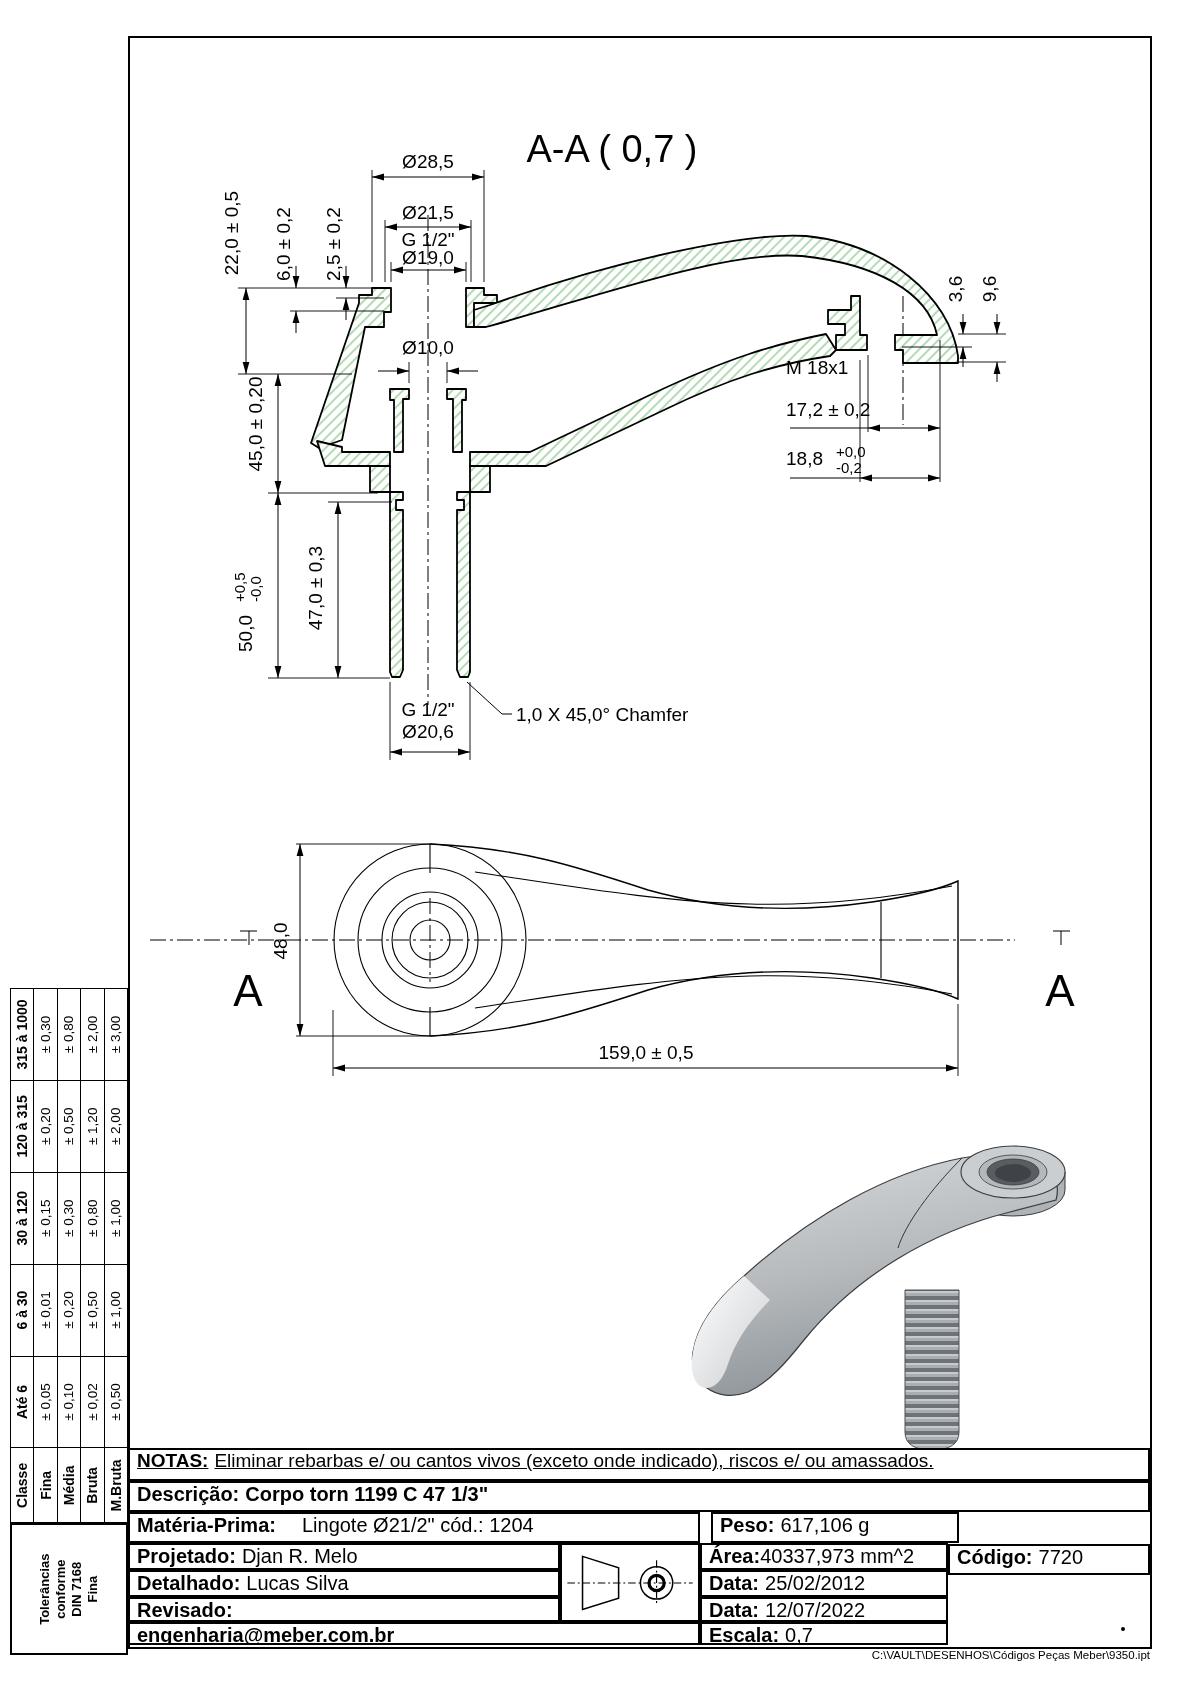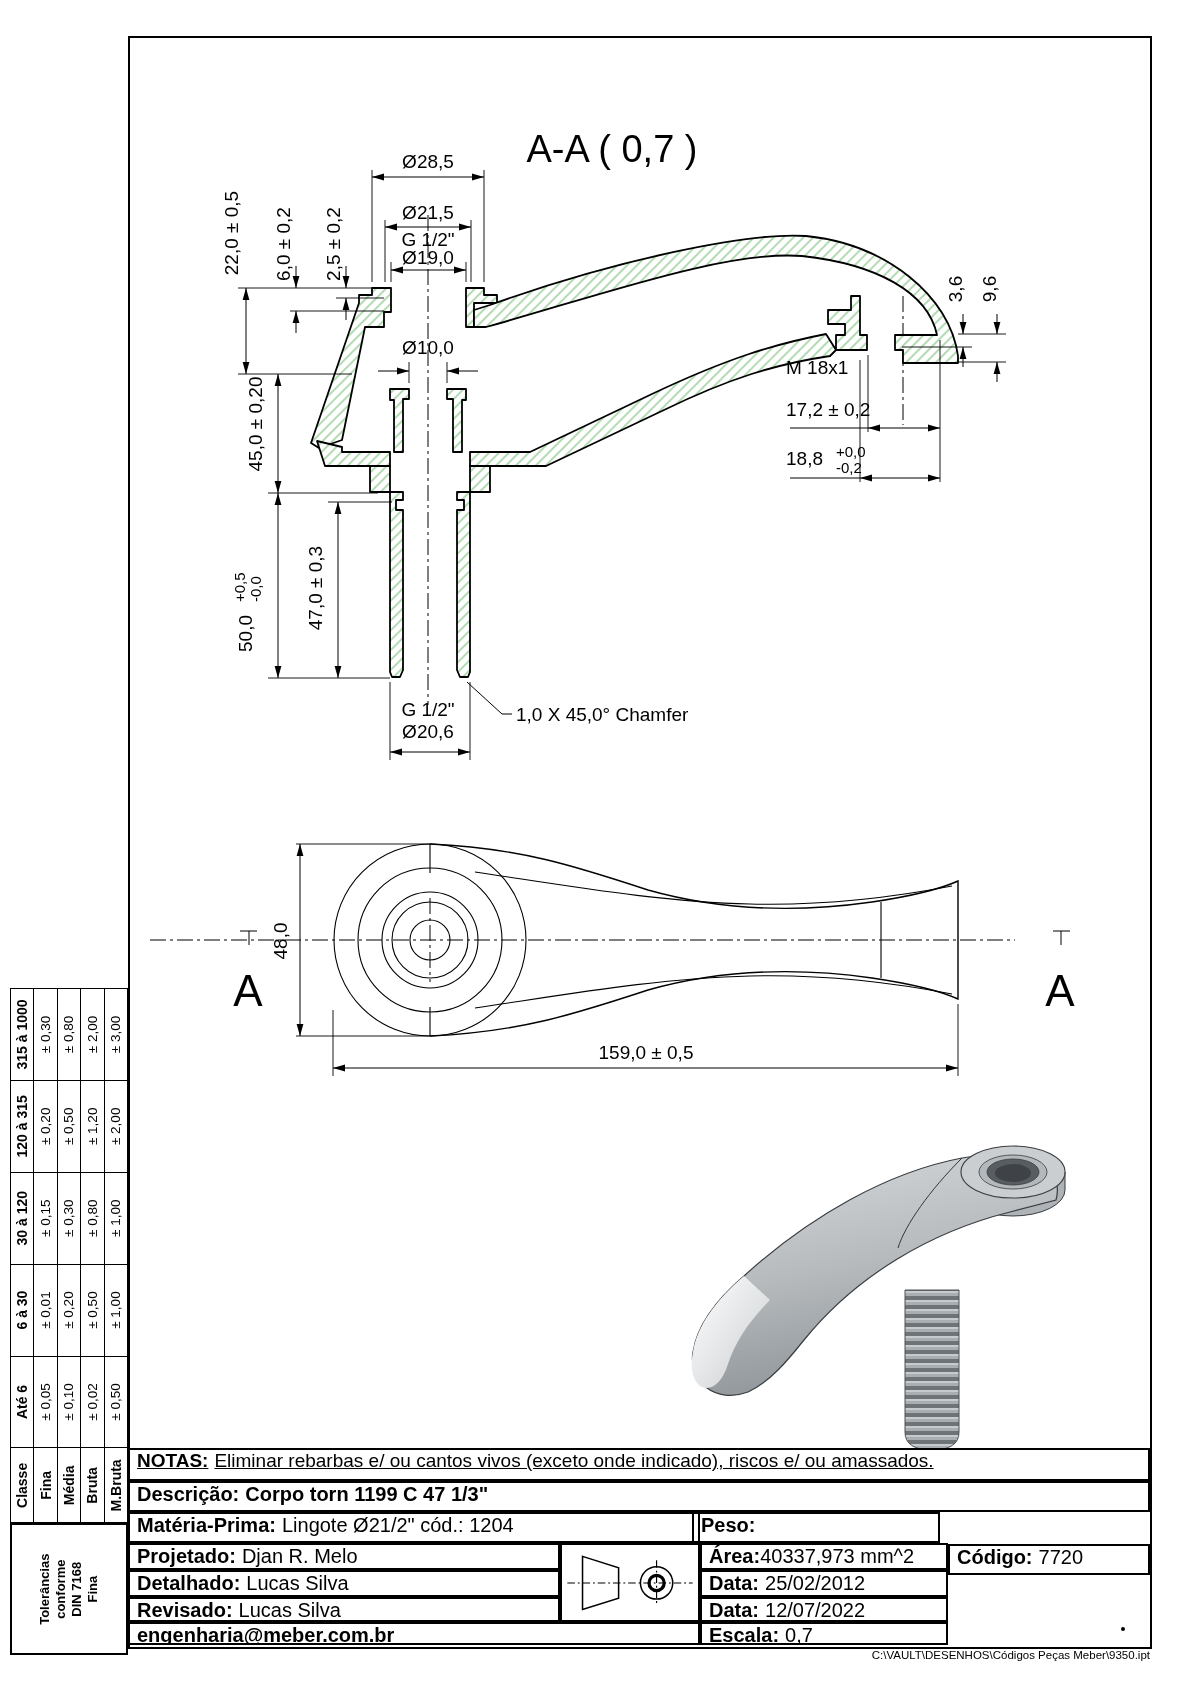--- a/index.html
+++ b/index.html
@@ -263,41 +263,41 @@
   </div>
 
   <div class="cell" id="notasRow" style="left:128px;top:1448px;width:1022px;height:33px;">
     <b>NOTAS:</b>
     <span>Eliminar rebarbas e/ ou cantos vivos (exceto onde indicado), riscos e/ ou amassados.</span>
   </div>
   <div class="cell" style="left:128px;top:1481px;width:1022px;height:31px;font-weight:bold;">
     <b>Descrição:</b>
     <span>Corpo torn 1199 C 47 1/3"</span>
   </div>
-  <div class="cell" style="left:128px;top:1512px;width:572px;height:31px;">
+  <div class="cell" style="left:128px;top:1512px;width:572px;height:31px;gap:20px;">
     <b>Matéria-Prima:</b>
     <span>Lingote Ø21/2" cód.: 1204</span>
   </div>
-  <div class="cell" style="left:692px;top:1512px;width:248px;height:31px;flex-direction:column;">
+  <div class="cell" style="left:711px;top:1512px;width:248px;height:31px;">
     <b>Peso:</b>
     <span>617,106 g</span>
   </div>
   <div class="cell" style="left:948px;top:1512px;width:202px;height:31px;margin-top:32px;">
     <b>Código:</b>
     <span>7720</span>
   </div>
   <div class="cell" style="left:128px;top:1543px;width:432px;height:27px;">
     <b>Projetado:</b>
     <span>Djan R. Melo</span>
   </div>
   <div class="cell" style="left:128px;top:1570px;width:432px;height:27px;">
     <b>Detalhado:</b>
     <span>Lucas Silva</span>
   </div>
-  <div class="cell" style="left:128px;top:1597px;width:432px;height:25px;">
+  <div class="cell" style="left:128px;top:1597px;width:432px;height:25px;flex-direction:column;">
     <b>Revisado:</b>
     <span>Lucas Silva</span>
   </div>
   <div class="cell" id="symCell" style="left:560px;top:1543px;width:140px;height:79px;">
     <svg width="136" height="75" viewBox="0 0 140 79">
       <line x1="4" y1="40" x2="136" y2="40" stroke="#000" stroke-width="1.2" stroke-dasharray="8 3 2 3"></line>
       <path d="M20,12 L58,24 L58,56 L20,68 Z" fill="none" stroke="#000" stroke-width="1.6"></path>
       <circle cx="98" cy="40" r="17" fill="none" stroke="#000" stroke-width="1.6"></circle>
       <circle cx="98" cy="40" r="8" fill="none" stroke="#000" stroke-width="3.4"></circle>
       <line x1="98" y1="16" x2="98" y2="64" stroke="#000" stroke-width="1.2" stroke-dasharray="8 3 2 3"></line>

